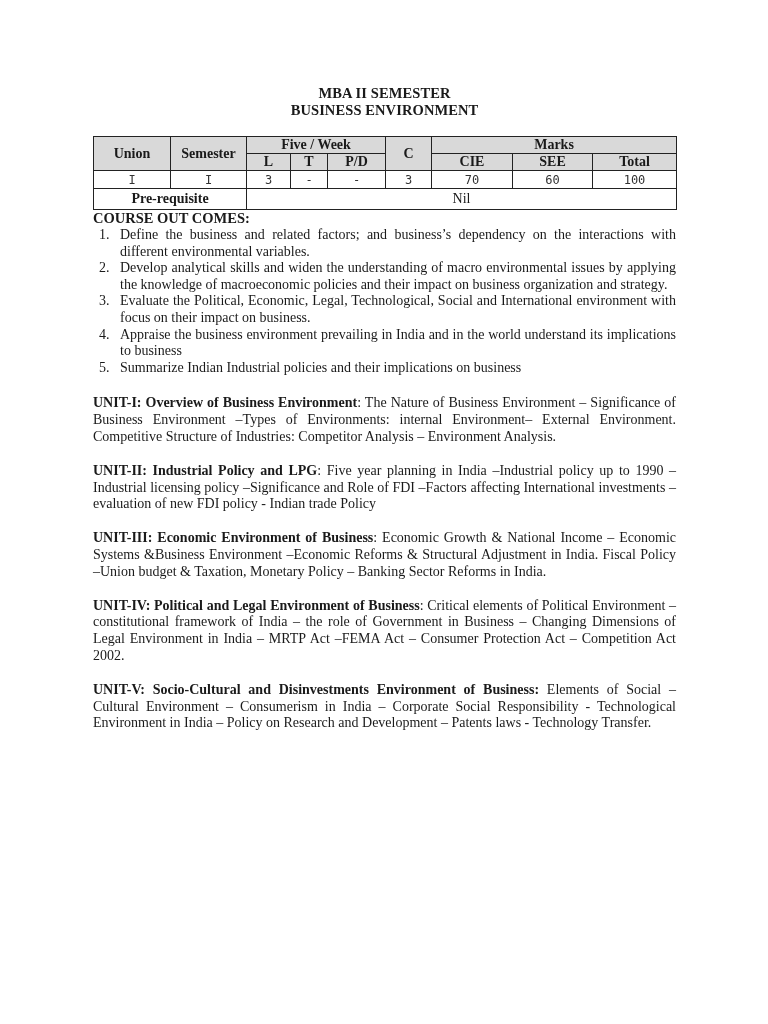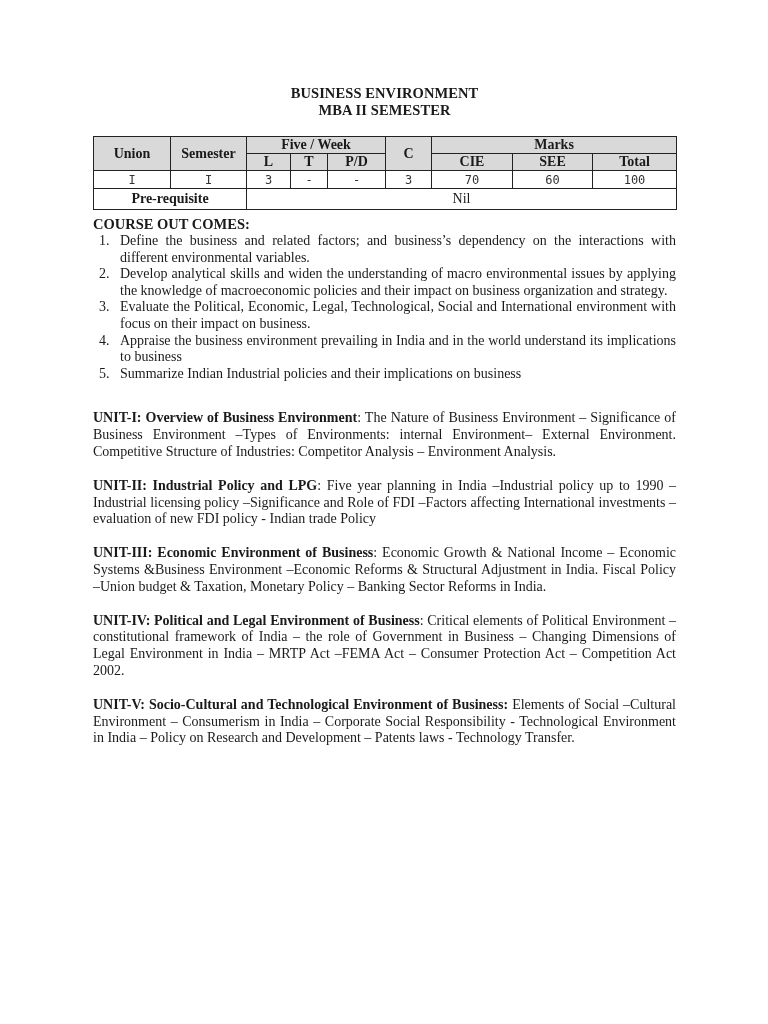--- a/index.html
+++ b/index.html
@@ -19,34 +19,34 @@
     font-size: 14px; margin-top: 0;
   }
   table.course td {
     border: 1.5px solid #222; text-align: center; padding: 0; line-height: 16px;
   }
   table.course td.hd { background: #d9d9d9; font-weight: bold; }
   table.course tr.r1 td { height: 16px; }
   table.course tr.r2 td { height: 16px; }
   table.course tr.r3 td { height: 17px; font-family: "DejaVu Sans Mono", monospace; font-size: 12px; color:#333; }
   table.course tr.r4 td { height: 20px; }
-  .sec-head { font-weight: bold; font-size: 14.5px; line-height: 17px; margin-top: 6px; }
+  .sec-head { font-weight: bold; font-size: 14.5px; line-height: 17px; margin-top: 0; }
   ol.outcomes { margin: 0; padding: 0; list-style: none; font-size: 14px; line-height: 16.6px; }
   ol.outcomes li { position: relative; padding-left: 27px; text-align: justify; text-align-last: left; }
   ol.outcomes li .num { position: absolute; left: 6px; top: 0; }
   .unit { font-size: 14px; line-height: 16.8px; text-align: justify; margin-top: 17px; }
   .unit b { font-weight: bold; }
-  .unit.first { margin-top: 28px; }
+  .unit.first { margin-top: 19px; }
 </style>
 </head>
 <body>
 
 <div class="page">
+  <div class="title">MBA II SEMESTER</div>
   <div class="title">BUSINESS ENVIRONMENT</div>
-  <div class="title">MBA II SEMESTER</div>
   <div class="title-gap"></div>
 
   <table class="course">
     <colgroup>
       <col style="width:77px">
         <col style="width:76px">
         <col style="width:44px">
         <col style="width:37px">
       <col style="width:58px">
         <col style="width:46px">
@@ -98,14 +98,14 @@
   </ol>
 
   <div class="unit first"><b>UNIT-I: Overview of Business Environment</b><span>: The Nature of Business Environment – Significance of Business Environment –Types of Environments: internal Environment– External Environment. Competitive Structure of Industries: Competitor Analysis – Environment Analysis.</span></div>
 
   <div class="unit"><b>UNIT-II: Industrial Policy and LPG</b><span>: Five year planning in India –Industrial policy up to 1990 – Industrial licensing policy –Significance and Role of FDI –Factors affecting International investments –evaluation of new FDI policy - Indian trade Policy</span></div>
 
   <div class="unit"><b>UNIT-III: Economic Environment of Business</b><span>: Economic Growth &amp; National Income – Economic Systems &amp;Business Environment –Economic Reforms &amp; Structural Adjustment in India. Fiscal Policy –Union budget &amp; Taxation, Monetary Policy – Banking Sector Reforms in India.</span></div>
 
   <div class="unit"><b>UNIT-IV: Political and Legal Environment of Business</b><span>: Critical elements of Political Environment – constitutional framework of India – the role of Government in Business – Changing Dimensions of Legal Environment in India – MRTP Act –FEMA Act – Consumer Protection Act – Competition Act 2002.</span></div>
 
-  <div class="unit"><b>UNIT-V: Socio-Cultural and Technological Environment of Business:</b><span> Elements of Social –Cultural Environment – Consumerism in India – Corporate Social Responsibility - Technological Environment in India – Policy on Research and Development – Patents laws - Technology Transfer.</span></div>
+  <div class="unit"><b>UNIT-V: Socio-Cultural and Disinvestments Environment of Business:</b><span> Elements of Social –Cultural Environment – Consumerism in India – Corporate Social Responsibility - Technological Environment in India – Policy on Research and Development – Patents laws - Technology Transfer.</span></div>
 </div>
 
 </body></html>

